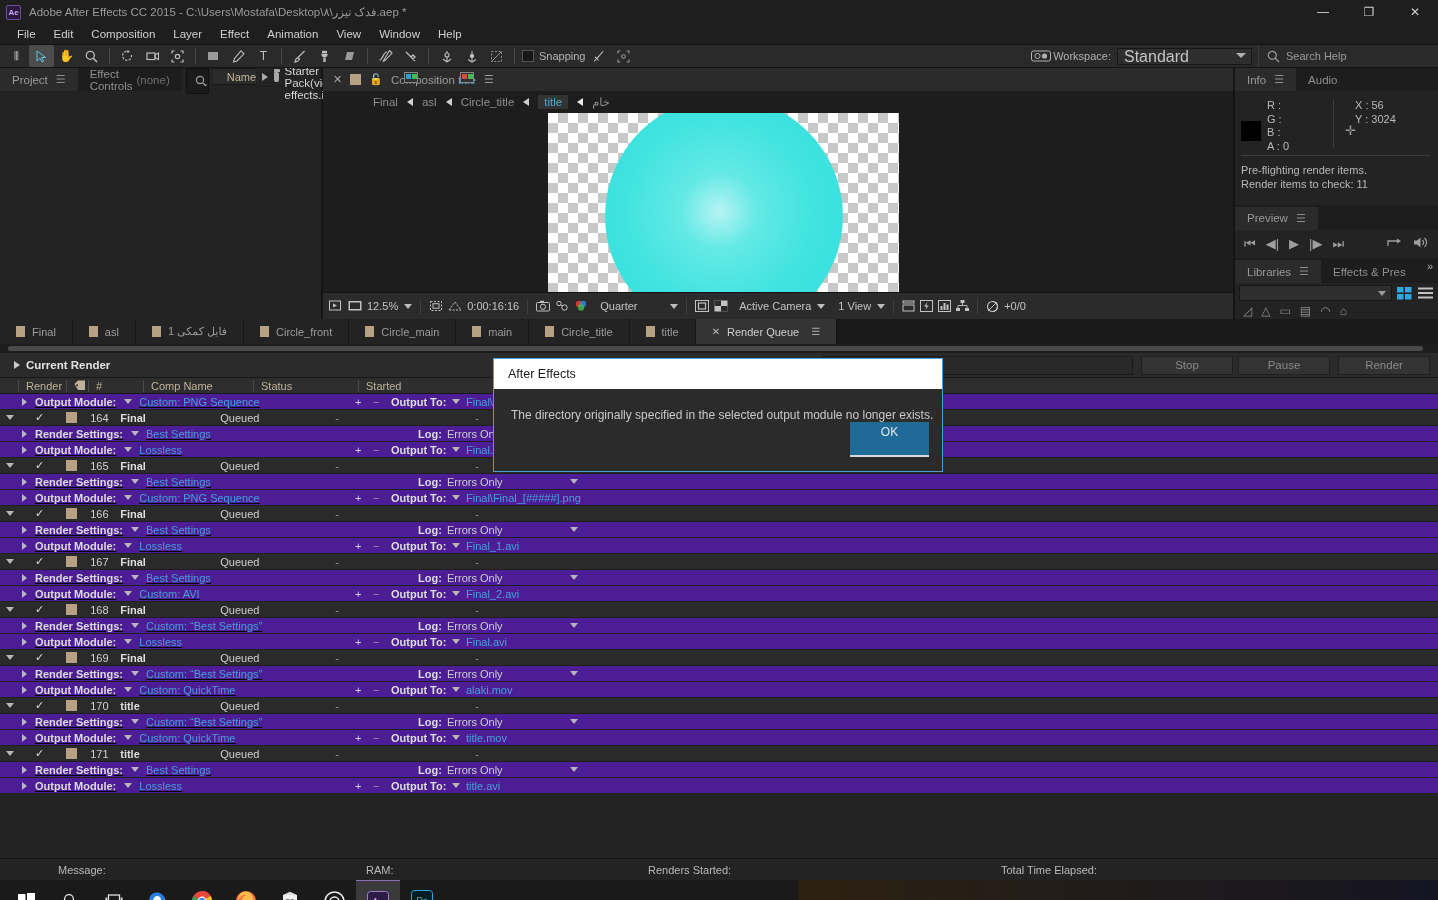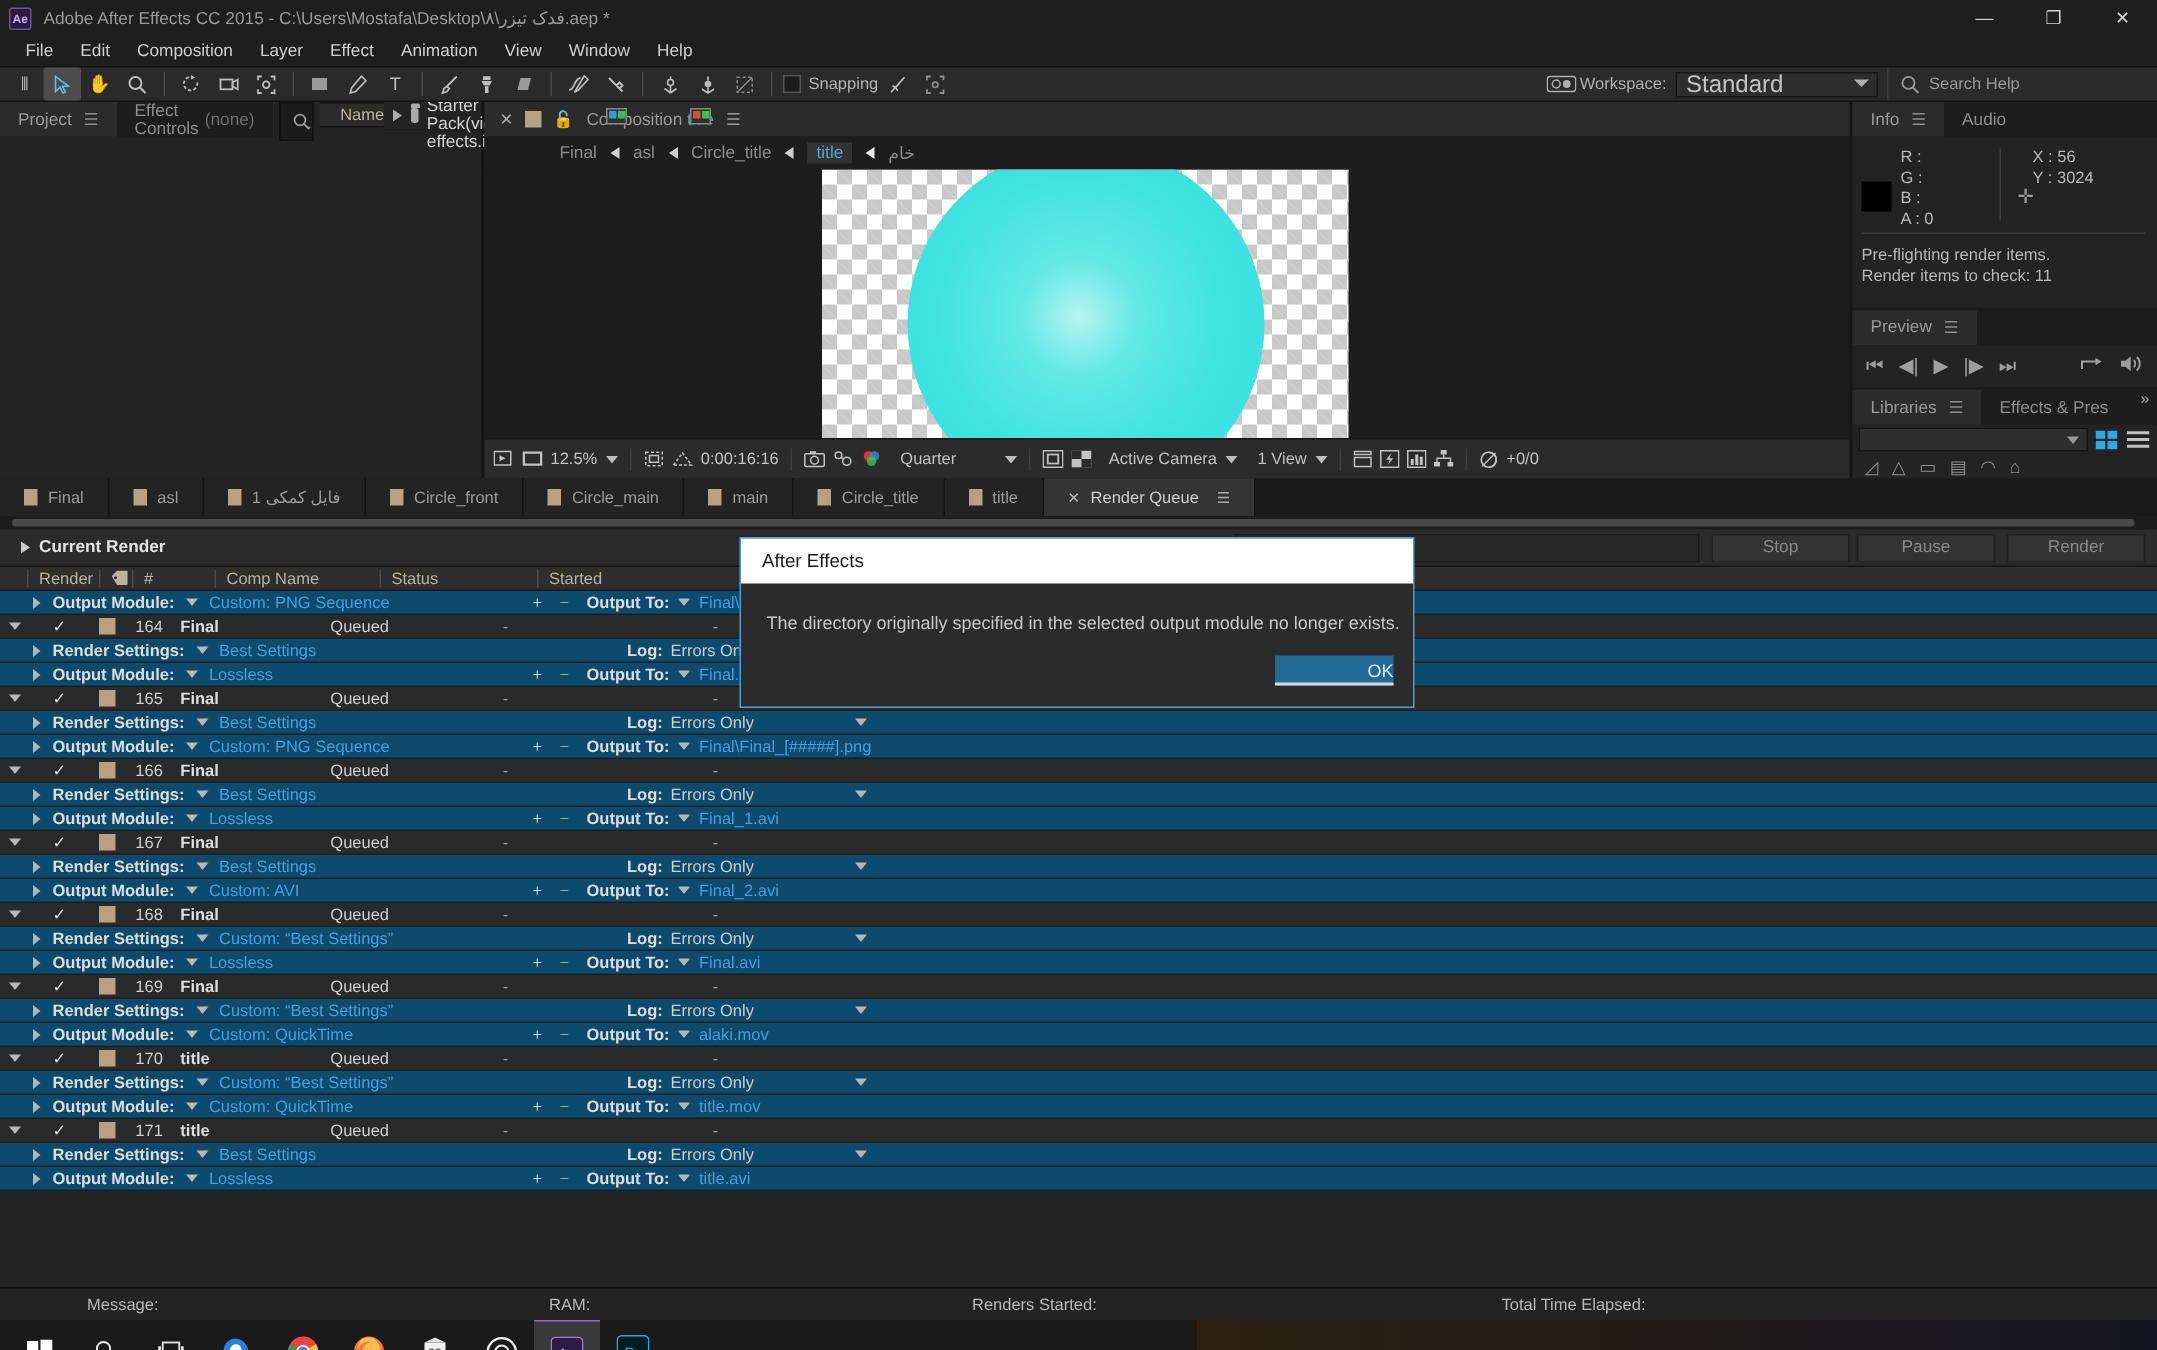--- a/index.html
+++ b/index.html
@@ -188,21 +188,21 @@
   #btn-render { right:8px; }
 
   #rq-hdr { height:16px; background:#2e2e2e; border-bottom:1px solid #171717;
     display:flex; align-items:center; color:#bdb29c; font-size:11px; }
   #rq-hdr .c { border-left:1px solid #4a4a4a; padding-left:7px; height:12px;
     line-height:12px; }
 
   .rq-row { height:16px; display:flex; align-items:center; font-size:11px;
     position:relative; border-bottom:1px solid #1f1f1f; }
   .rq-row.comp { background:#2a2a2a; }
-  .rq-row.sub  { background:#0c4a6e; }
+  .rq-row.sub  { background:#4c1d95;text-decoration:underline; }
   .rq-row .tri-s { width:0; height:0; border-top:4px solid transparent;
     border-bottom:4px solid transparent; border-left:5px solid #b6b6b6; }
   .rq-row .tri-d { width:0; height:0; border-left:4px solid transparent;
     border-right:4px solid transparent; border-top:5px solid #b6b6b6; }
   .lbl-w { color:#ddd; font-weight:bold; }
   .lnk { color:#4a9fd8; }
   .val { color:#cfcfcf; }
   .dim { color:#9a9a9a; }
   .sw-sm { width:11px; height:11px; background:#b6a283; }
   .chk { color:#ddd; font-size:11px; }
@@ -220,23 +220,23 @@
   .tbi { width:44px; height:42px; display:flex; align-items:center;
     justify-content:center; position:relative; z-index:2; }
   .tbi.active { background:#3a3a3a; border-top:1px solid #8a6fbf; }
 
   
   #modal { position:absolute; left:493px; top:358px; width:450px; height:114px;
     border:1px solid #4a9fd8; background:#2b2b2b; z-index:50; }
   #modal-title { height:30px; background:#fff; display:flex; align-items:center;
     padding-left:14px; color:#1a1a1a; font-size:12.5px; }
   #modal-msg { color:#c9c9c9; font-size:12px; padding:19px 0 0 17px; }
-  #modal-ok { position:absolute; right:13px; bottom:14px; width:79px; height:20px;
+  #modal-ok { position:absolute; right:13px; bottom:14px; width:79px; height:35px;
     background:#1f6a96; border-bottom:2px solid #d9d9d9; color:#e8e8e8;
-    font-size:12px; text-align:right; line-height:20px; }
+    font-size:12px; text-align:center; line-height:20px; }
 </style>
 </head>
 <body>
 
 <div id="titlebar">
   <div id="ae-logo">Ae</div>
   <div id="title-text">Adobe After Effects CC 2015 - C:\Users\Mostafa\Desktop\۸\فدک تیزر.aep *</div>
   <div id="win-ctrls">
     <div>—</div>
     <div>❐</div>

